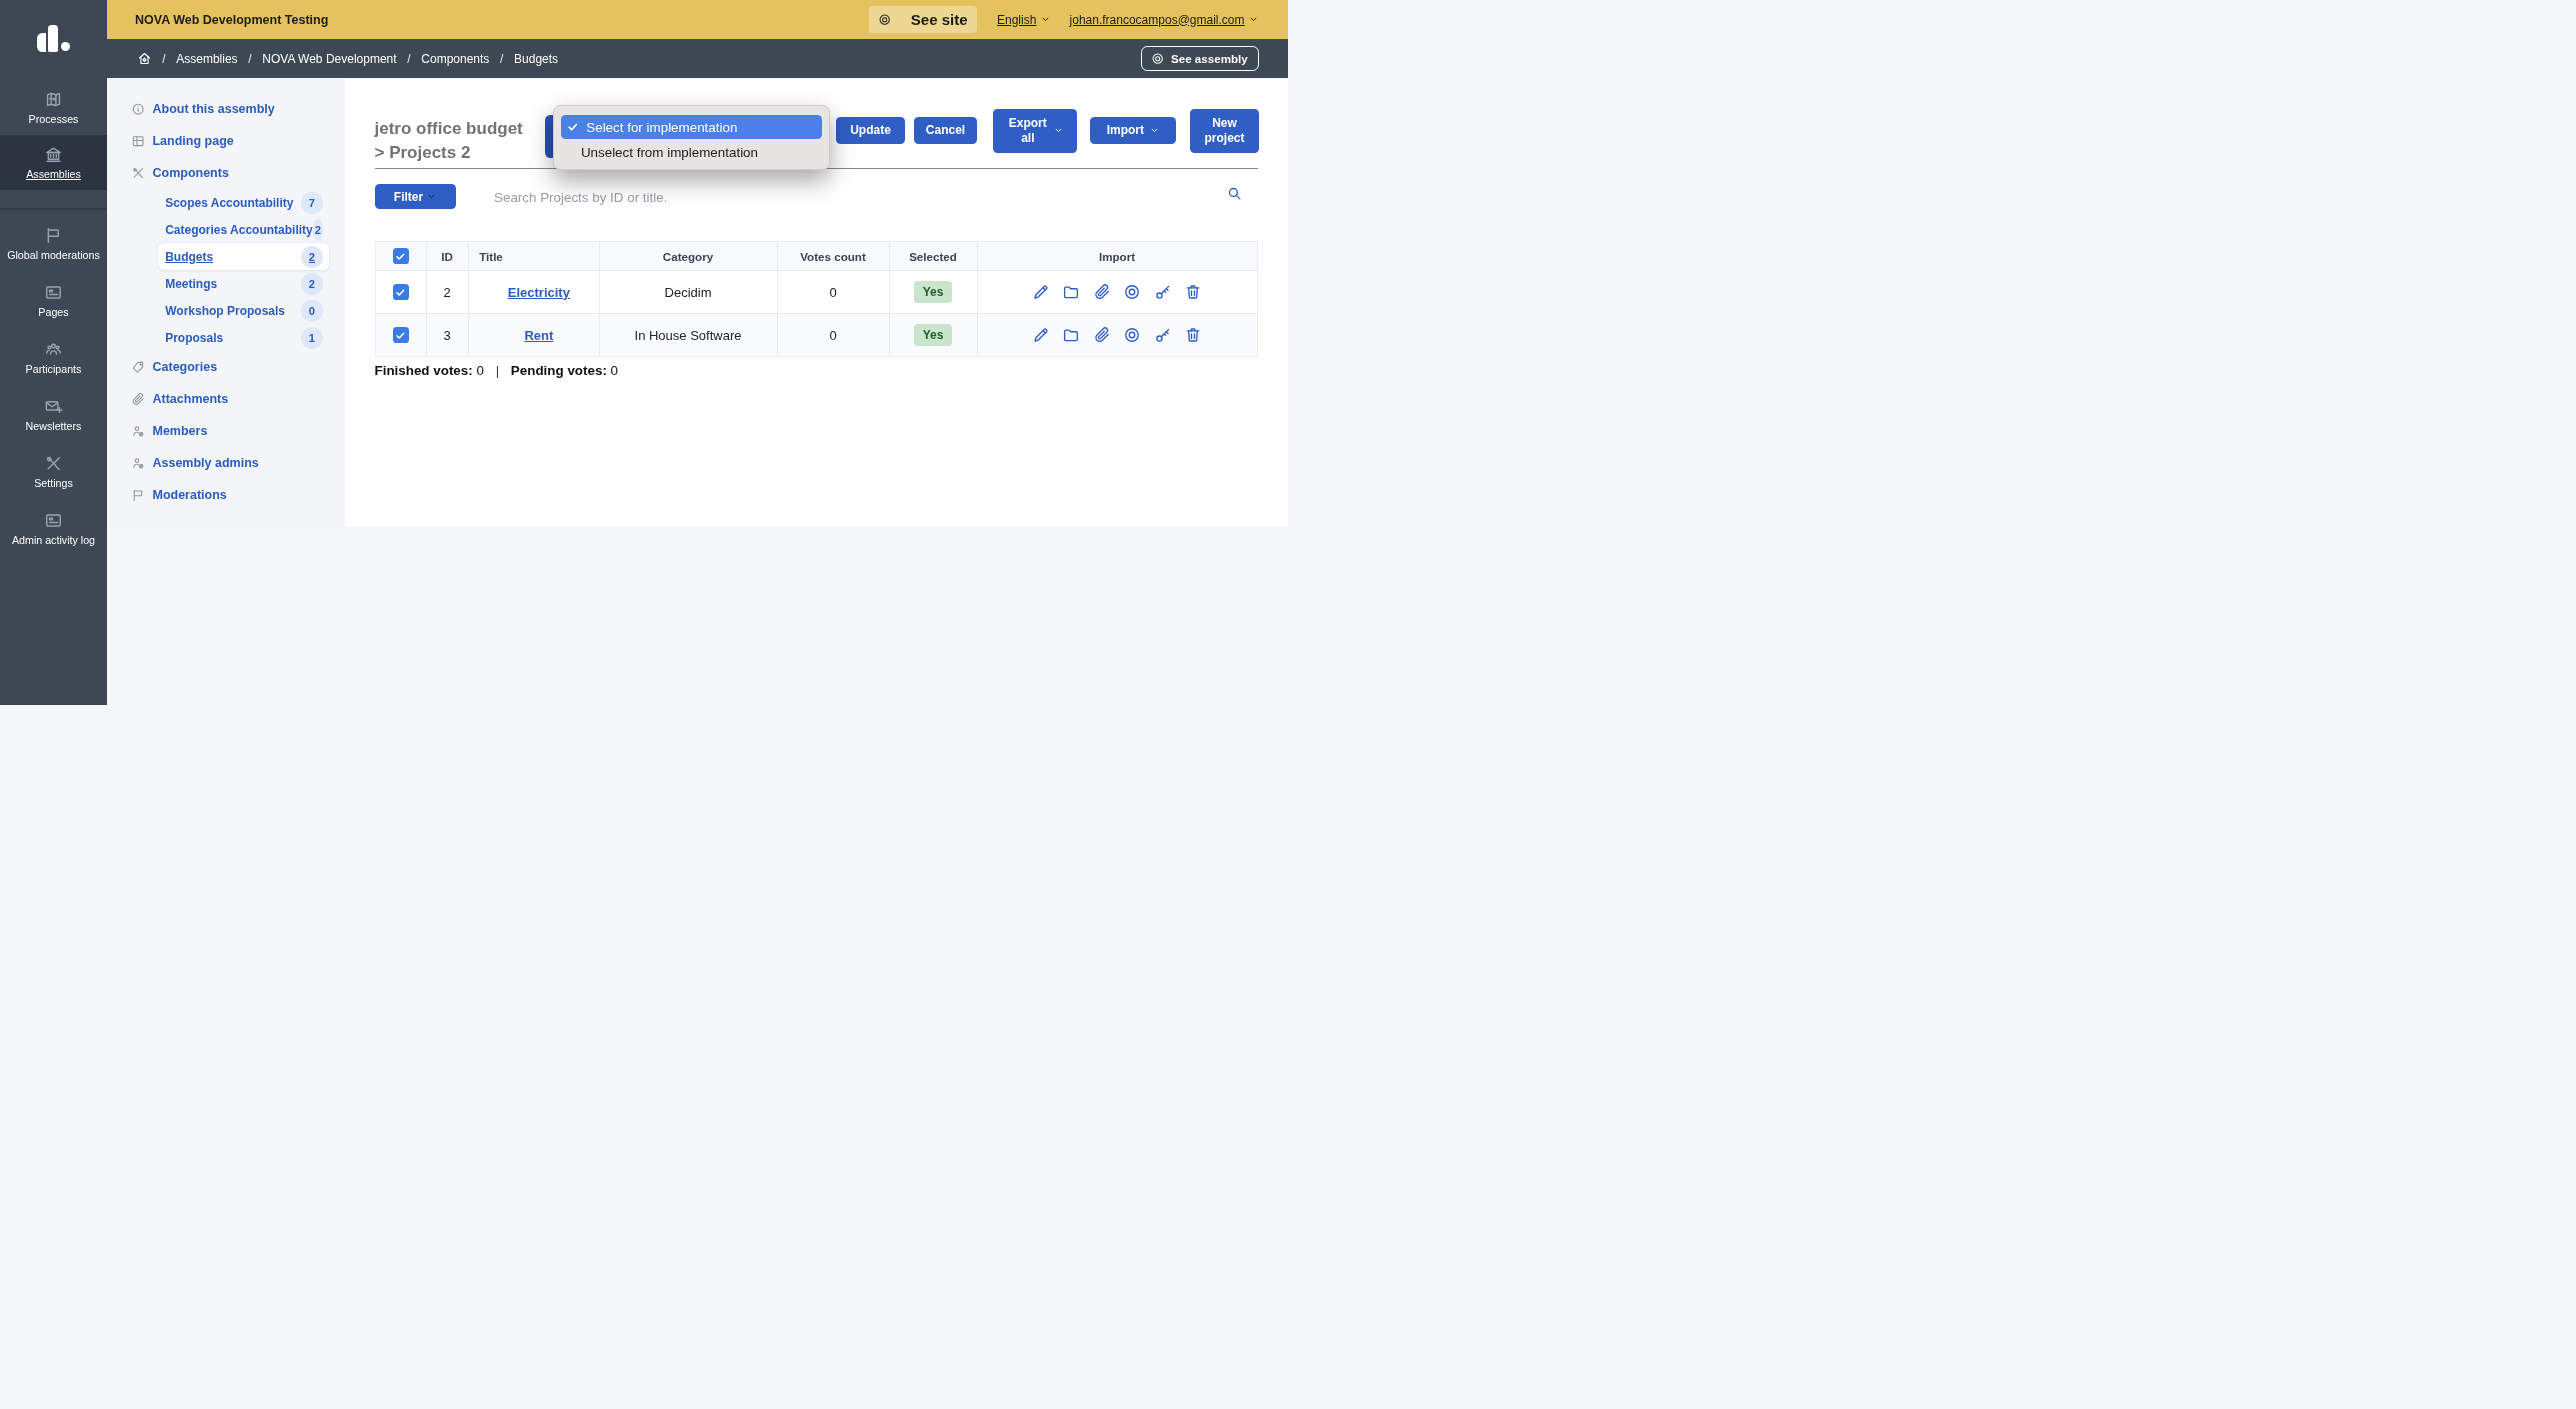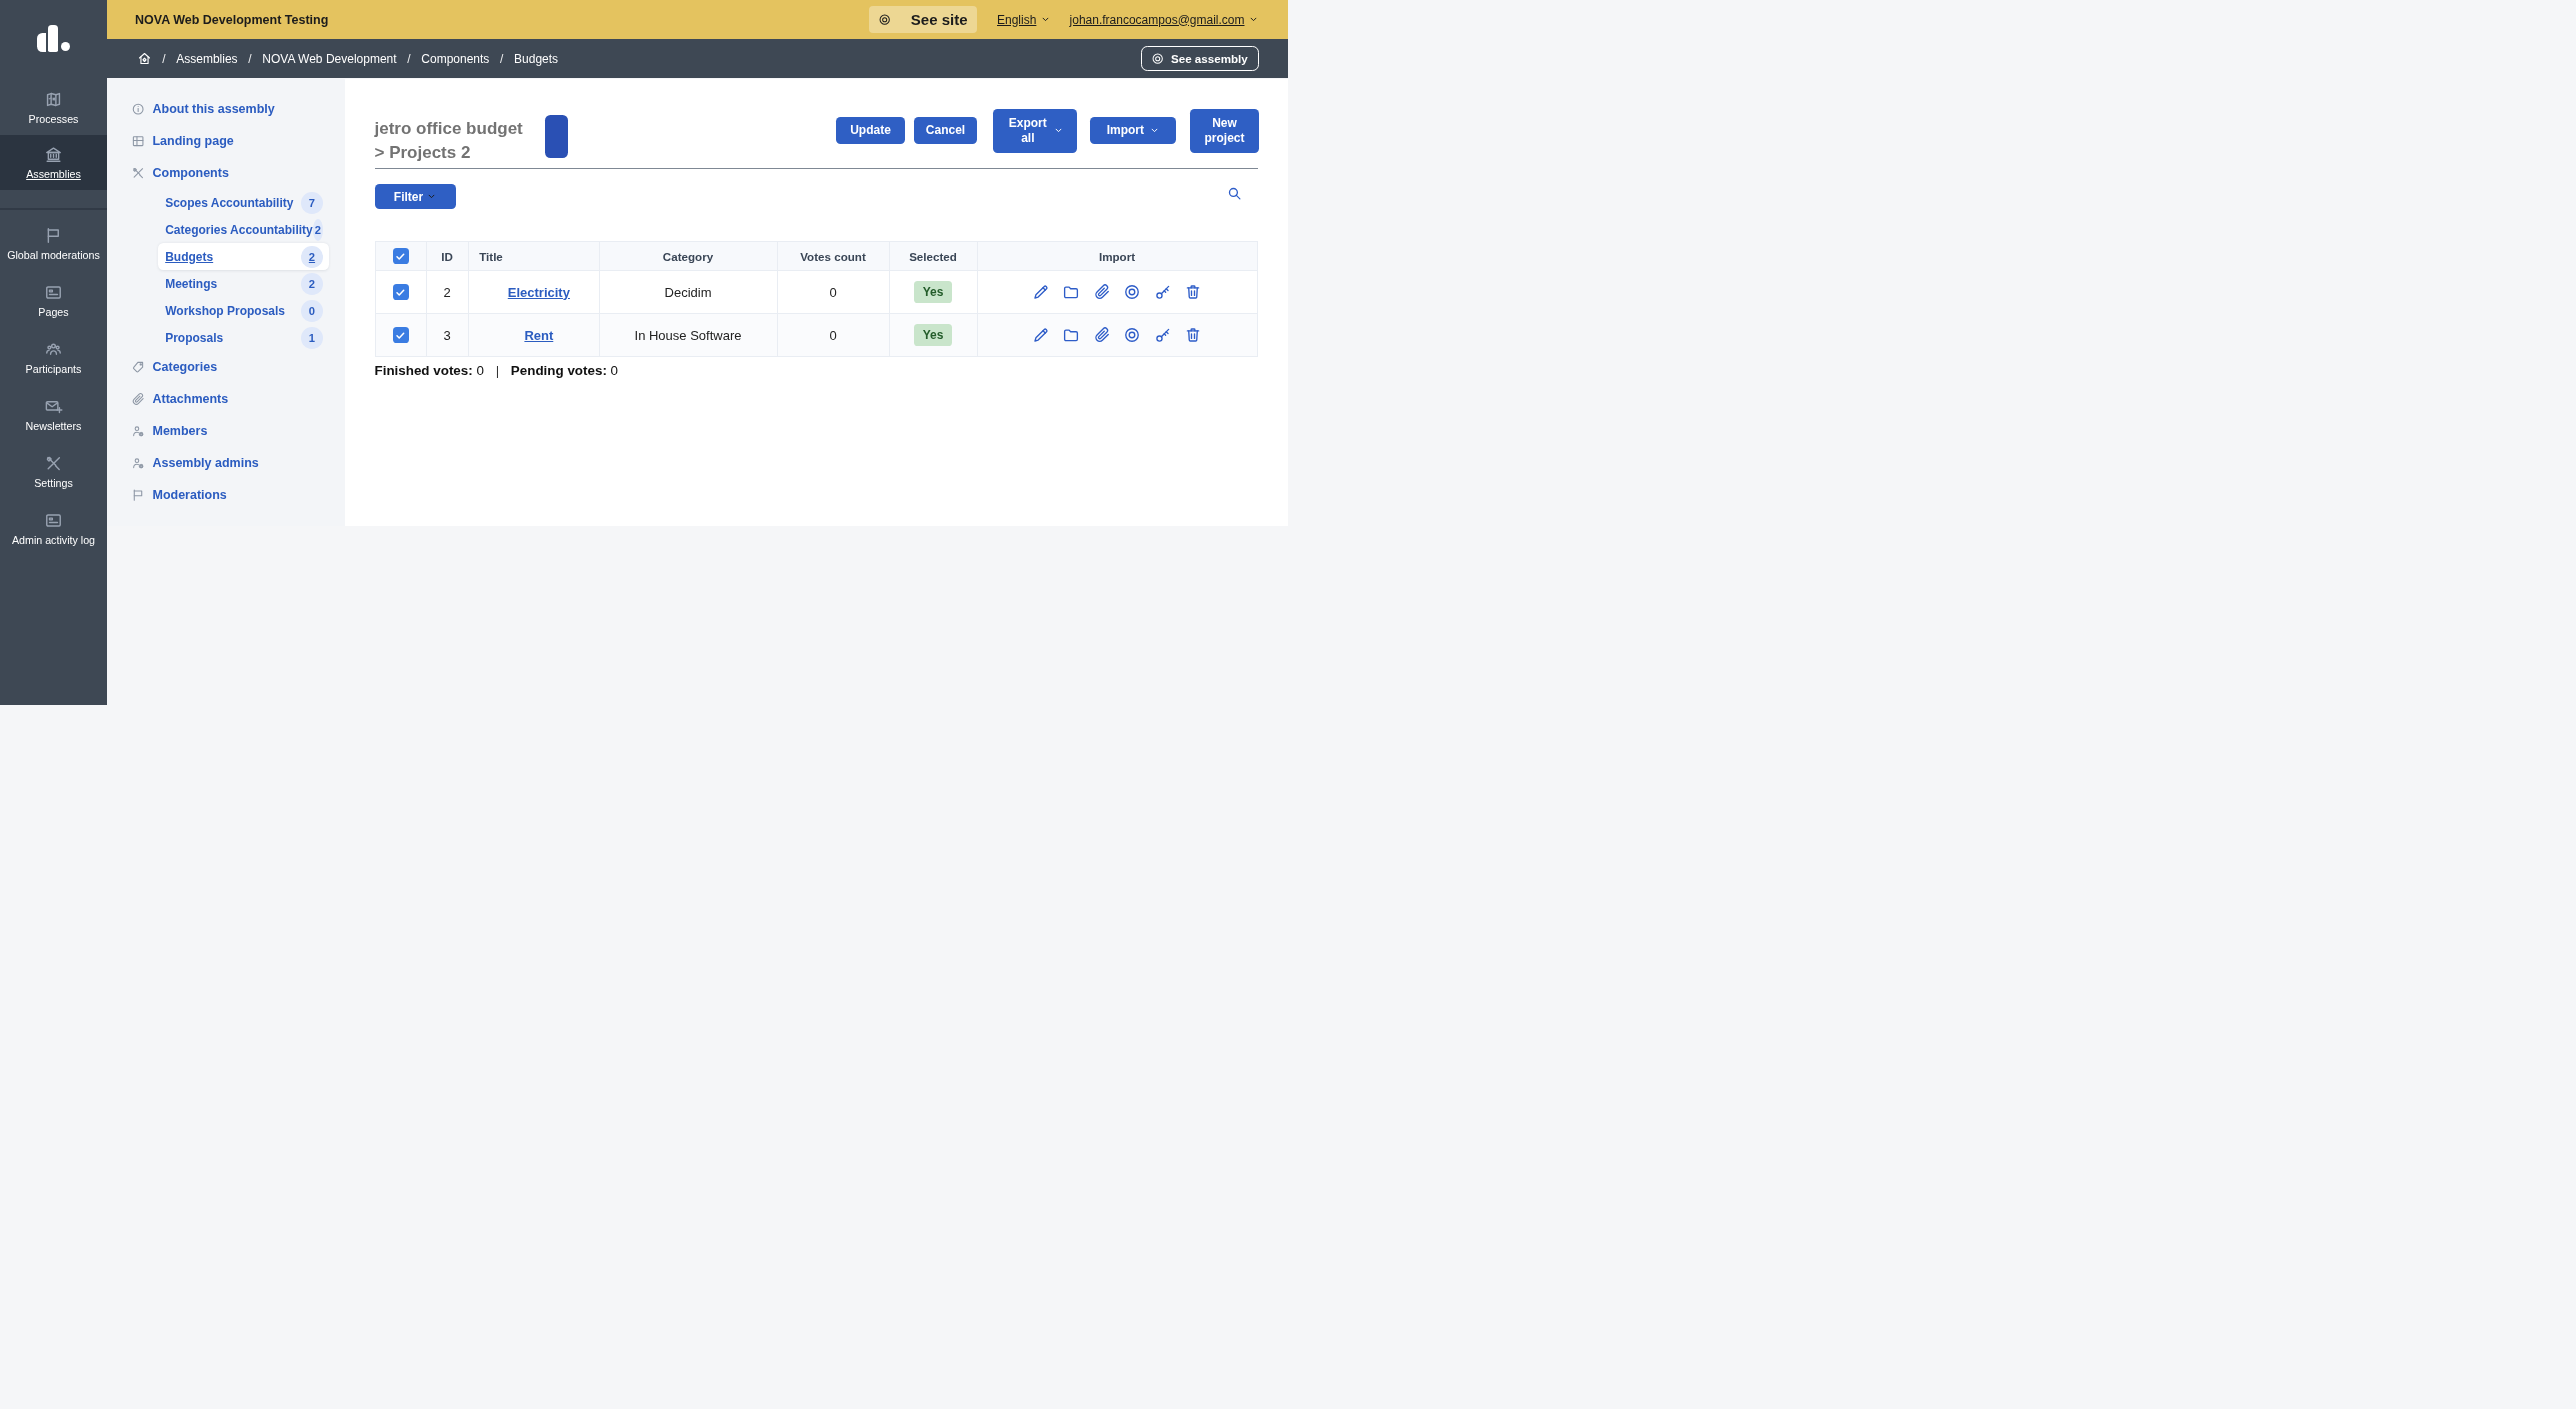--- a/index.html
+++ b/index.html
@@ -367,20 +367,33 @@
   </div>
 </aside>
 
 <main class="main">
   <h1 class="page-title"><span>jetro office budget</span><br>
     <span>&gt; Projects 2</span></h1>
   <div class="head-divider"></div>
 
   <div class="select-frag"></div>
 
+  <div class="dropdown">
+    <div class="dd-opt selected">
+      <span class="ck" data-icon="check">
+          <svg viewBox="0 0 24 24" fill="none" stroke="currentColor" stroke-width="1.8" stroke-linecap="round" stroke-linejoin="round">
+            <path d="M4.5 12.8l5 5L19.5 7.2" stroke-width="3.4"></path>
+          </svg>
+        </span>
+      <span>Select for implementation</span>
+    </div>
+    <div class="dd-opt plain">
+      <span>Unselect from implementation</span>
+    </div>
+  </div>
 
   <div class="btn btn-update">
     <span>Update</span>
   </div>
   <div class="btn btn-cancel">
     <span>Cancel</span>
   </div>
   <div class="btn btn-export">
     <span class="lbw">Export all</span>
     <span class="chev" data-icon="chevron">
@@ -402,20 +415,21 @@
   </div>
 
   <div class="filter-btn">
     <span>Filter</span>
     <span class="chev" data-icon="chevron">
         <svg viewBox="0 0 24 24" fill="none" stroke="currentColor" stroke-width="1.8" stroke-linecap="round" stroke-linejoin="round">
           <path d="M5.5 8.5L12 15l6.5-6.5" stroke-width="2.6"></path>
         </svg>
       </span>
   </div>
+  <input class="search-input" type="text" placeholder="Search Projects by ID or title." style="">
   <span class="search-icon" data-icon="search">
       <svg viewBox="0 0 24 24" fill="none" stroke="currentColor" stroke-width="1.8" stroke-linecap="round" stroke-linejoin="round">
         <circle cx="10.3" cy="10.3" r="6.3" stroke-width="2.1"></circle>
         <path d="M15 15l5.6 5.6" stroke-width="2.1"></path>
       </svg>
     </span>
 
   <table class="projects-table">
     <colgroup>
       <col style="width:51px">

